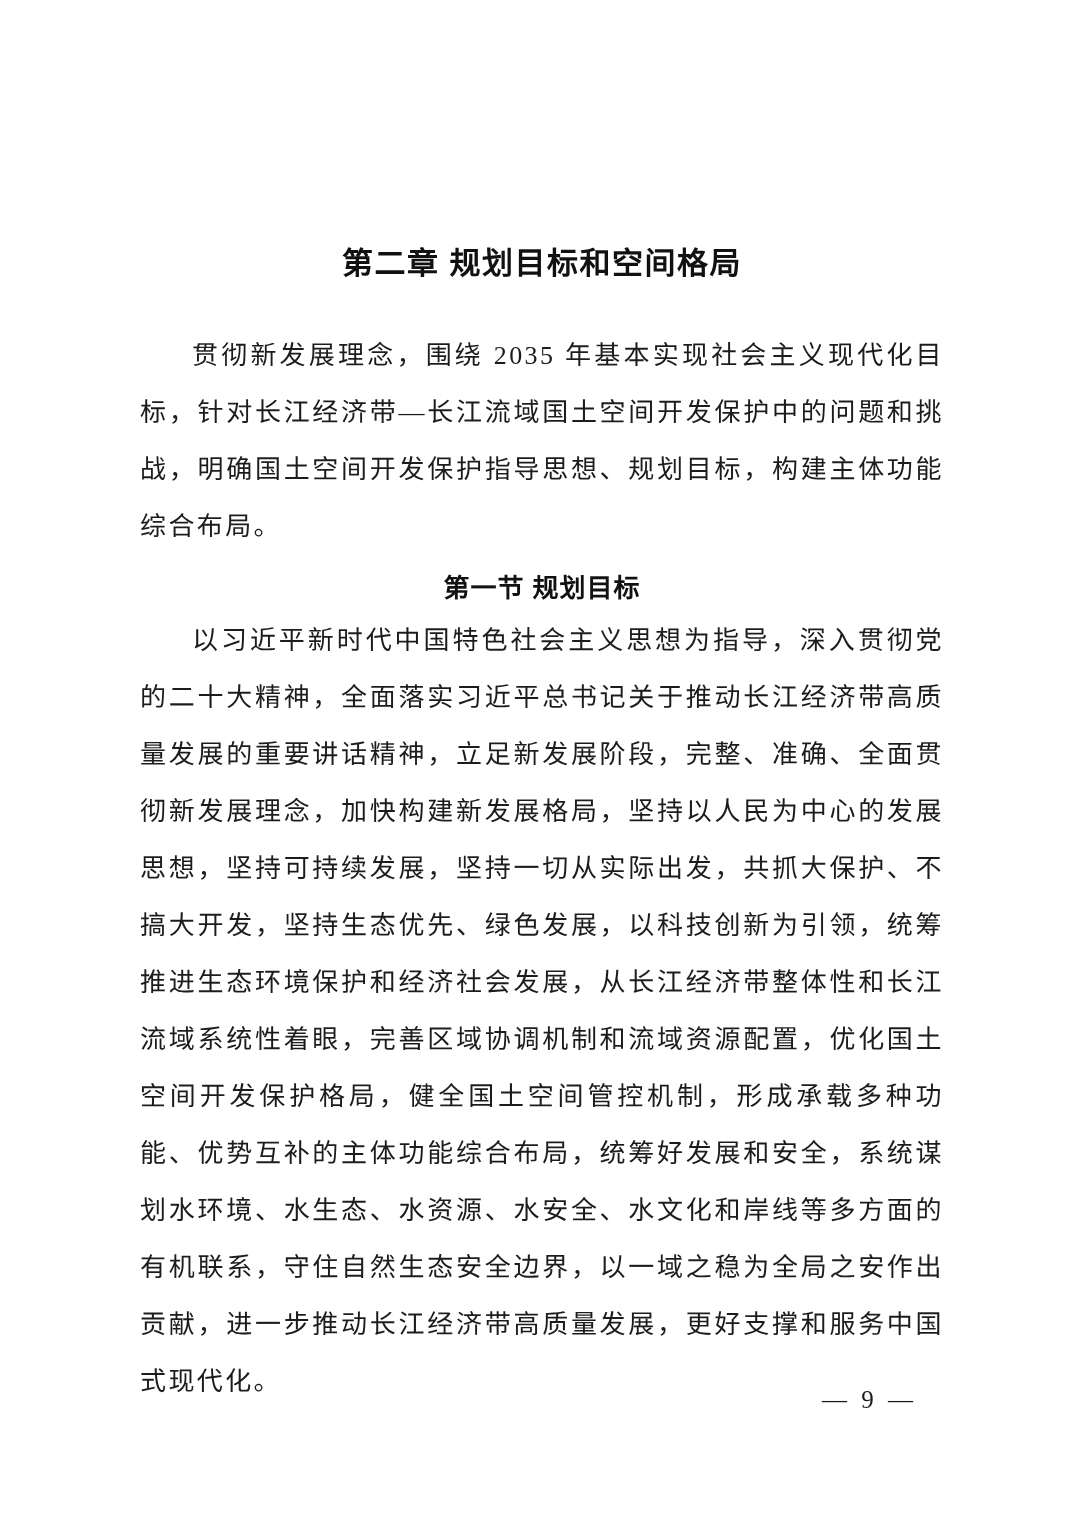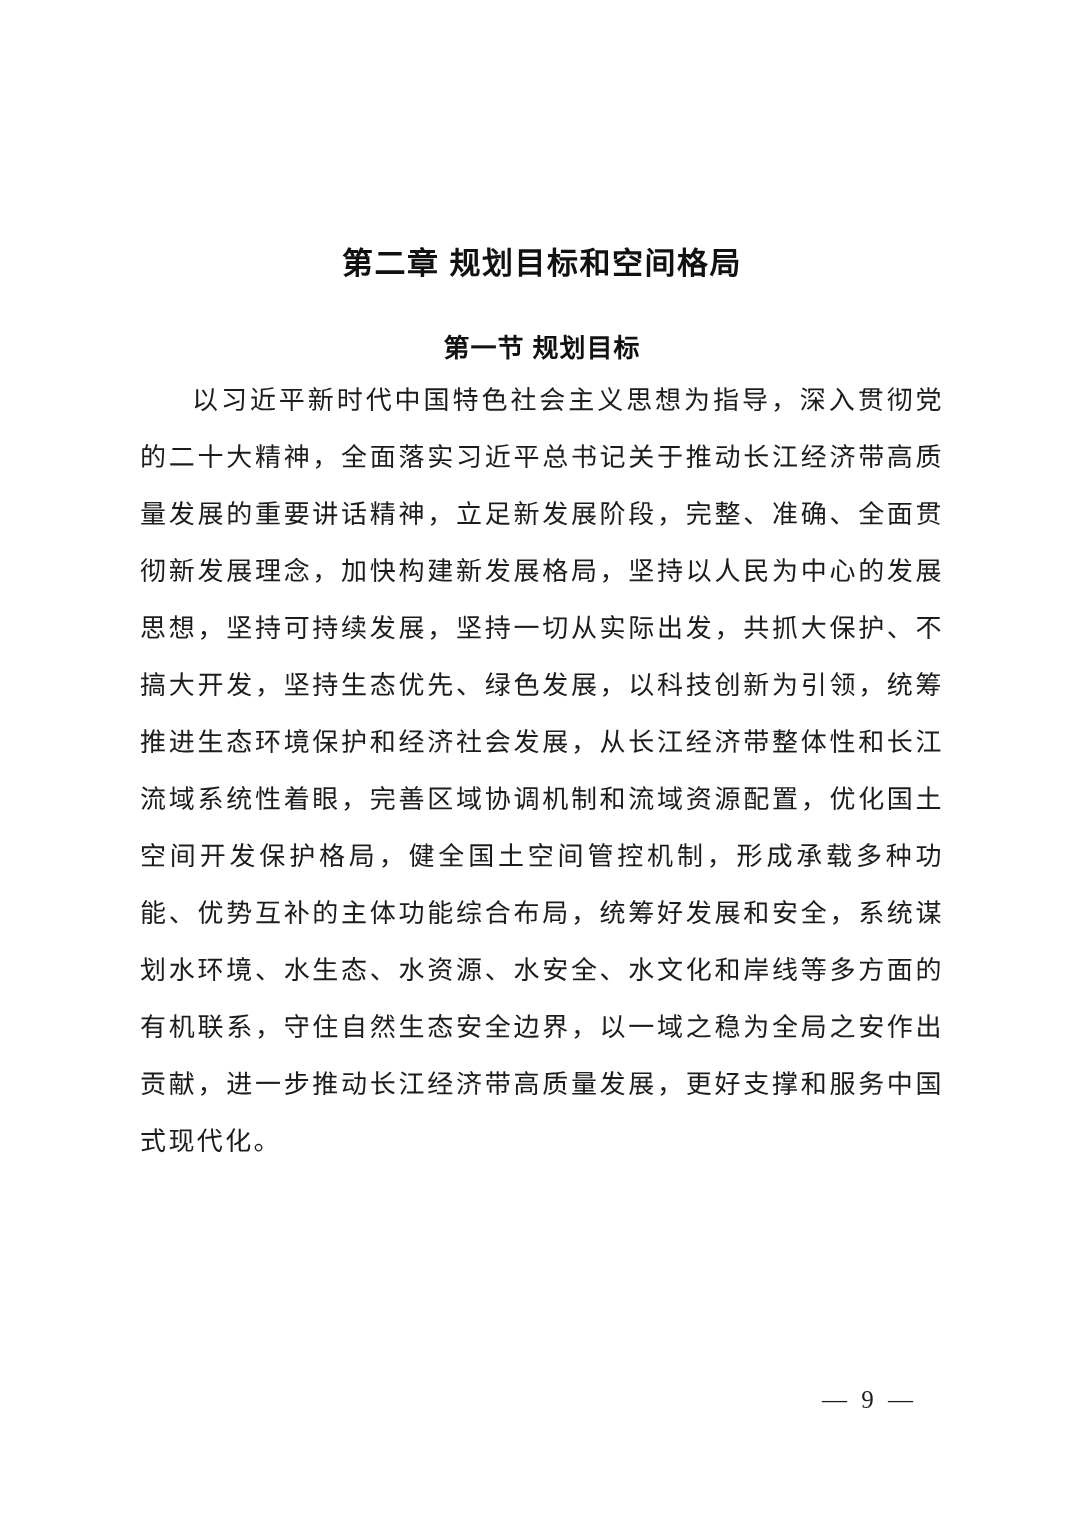--- a/index.html
+++ b/index.html
@@ -61,20 +61,21 @@
     white-space: nowrap;
   }
 </style>
 </head>
 <body>
 
 <div class="page">
   <div class="content">
     <h1 class="chapter-title">第二章 规划目标和空间格局</h1>
 
+    <p class="body-para">贯彻新发展理念，围绕 2035 年基本实现社会主义现代化目标，针对长江经济带—长江流域国土空间开发保护中的问题和挑战，明确国土空间开发保护指导思想、规划目标，构建主体功能综合布局。</p>
 
     <h2 class="section-title">第一节 规划目标</h2>
 
     <p class="body-para">以习近平新时代中国特色社会主义思想为指导，深入贯彻党的二十大精神，全面落实习近平总书记关于推动长江经济带高质量发展的重要讲话精神，立足新发展阶段，完整、准确、全面贯彻新发展理念，加快构建新发展格局，坚持以人民为中心的发展思想，坚持可持续发展，坚持一切从实际出发，共抓大保护、不搞大开发，坚持生态优先、绿色发展，以科技创新为引领，统筹推进生态环境保护和经济社会发展，从长江经济带整体性和长江流域系统性着眼，完善区域协调机制和流域资源配置，优化国土空间开发保护格局，健全国土空间管控机制，形成承载多种功能、优势互补的主体功能综合布局，统筹好发展和安全，系统谋划水环境、水生态、水资源、水安全、水文化和岸线等多方面的有机联系，守住自然生态安全边界，以一域之稳为全局之安作出贡献，进一步推动长江经济带高质量发展，更好支撑和服务中国式现代化。</p>
   </div>
 
   <div class="page-number">— 9 —</div>
 </div>
 
 </body></html>

